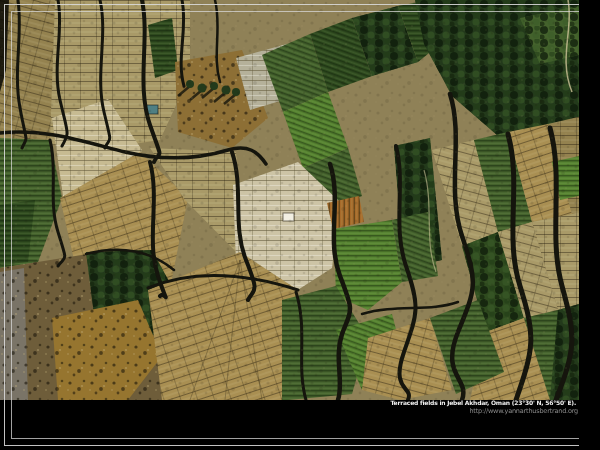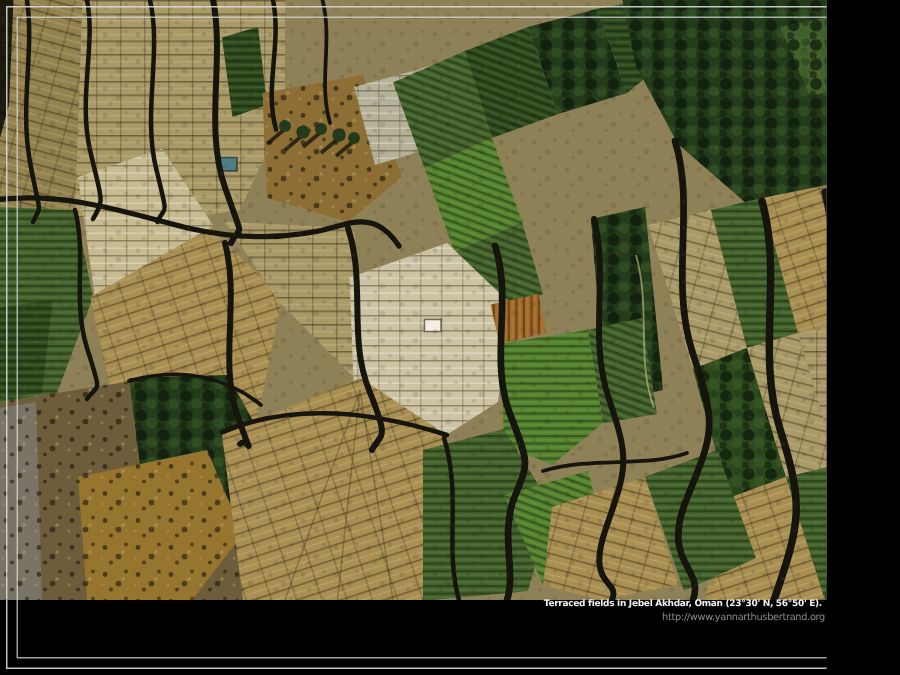--- a/index.html
+++ b/index.html
@@ -1,17 +1,17 @@
 <!DOCTYPE html>
 <html style="--frame-line: #d8d8d8; --caption-band: #000000; --caption-text: #f0f0f0; --caption-url: #8c8c8c; --base-tan: #8f8157; --tan: #a99a68; --tan-dark: #94824f; --gold: #a98f52; --beige: #c7bb92; --beige-bright: #cdc4a6; --gray-terrace: #b5b19a; --green-bright: #55822f; --green: #44622c; --green-dark: #2e4a1e; --tree-dark: #233a1b; --ochre: #8d6f35; --rust: #a76a2a; --rock: #6e5d3a; --rock-ochre: #96752f; --rock-gray: #7a7467; --pool-blue: #4f7f83; --building-white: #f2efe2; --shadow-line: #15150d; --path-light: #cfc49a;"><head>
 <meta charset="utf-8">
 <style>
   html,body{margin:0;padding:0;background:#000;}
   .canvas{position:relative;width:551px;height:450px;background:#000;overflow:hidden;
-          font-family:"DejaVu Sans", sans-serif;}
+          font-family:"DejaVu Sans", sans-serif;padding-left:28px;}
   .photo{position:absolute;left:0;top:0;}
   .caption{position:absolute;right:0;top:0;width:100%;height:100%;pointer-events:none;}
   .cap1{position:absolute;top:399px;right:3px;font-size:6px;font-weight:bold;
         letter-spacing:-0.2px;color:var(--caption-text);white-space:nowrap;}
   .cap2{position:absolute;top:407px;right:1px;font-size:6.5px;letter-spacing:-0.2px;
         color:var(--caption-url);white-space:nowrap;}
 </style>
 </head>
 <body>
 

